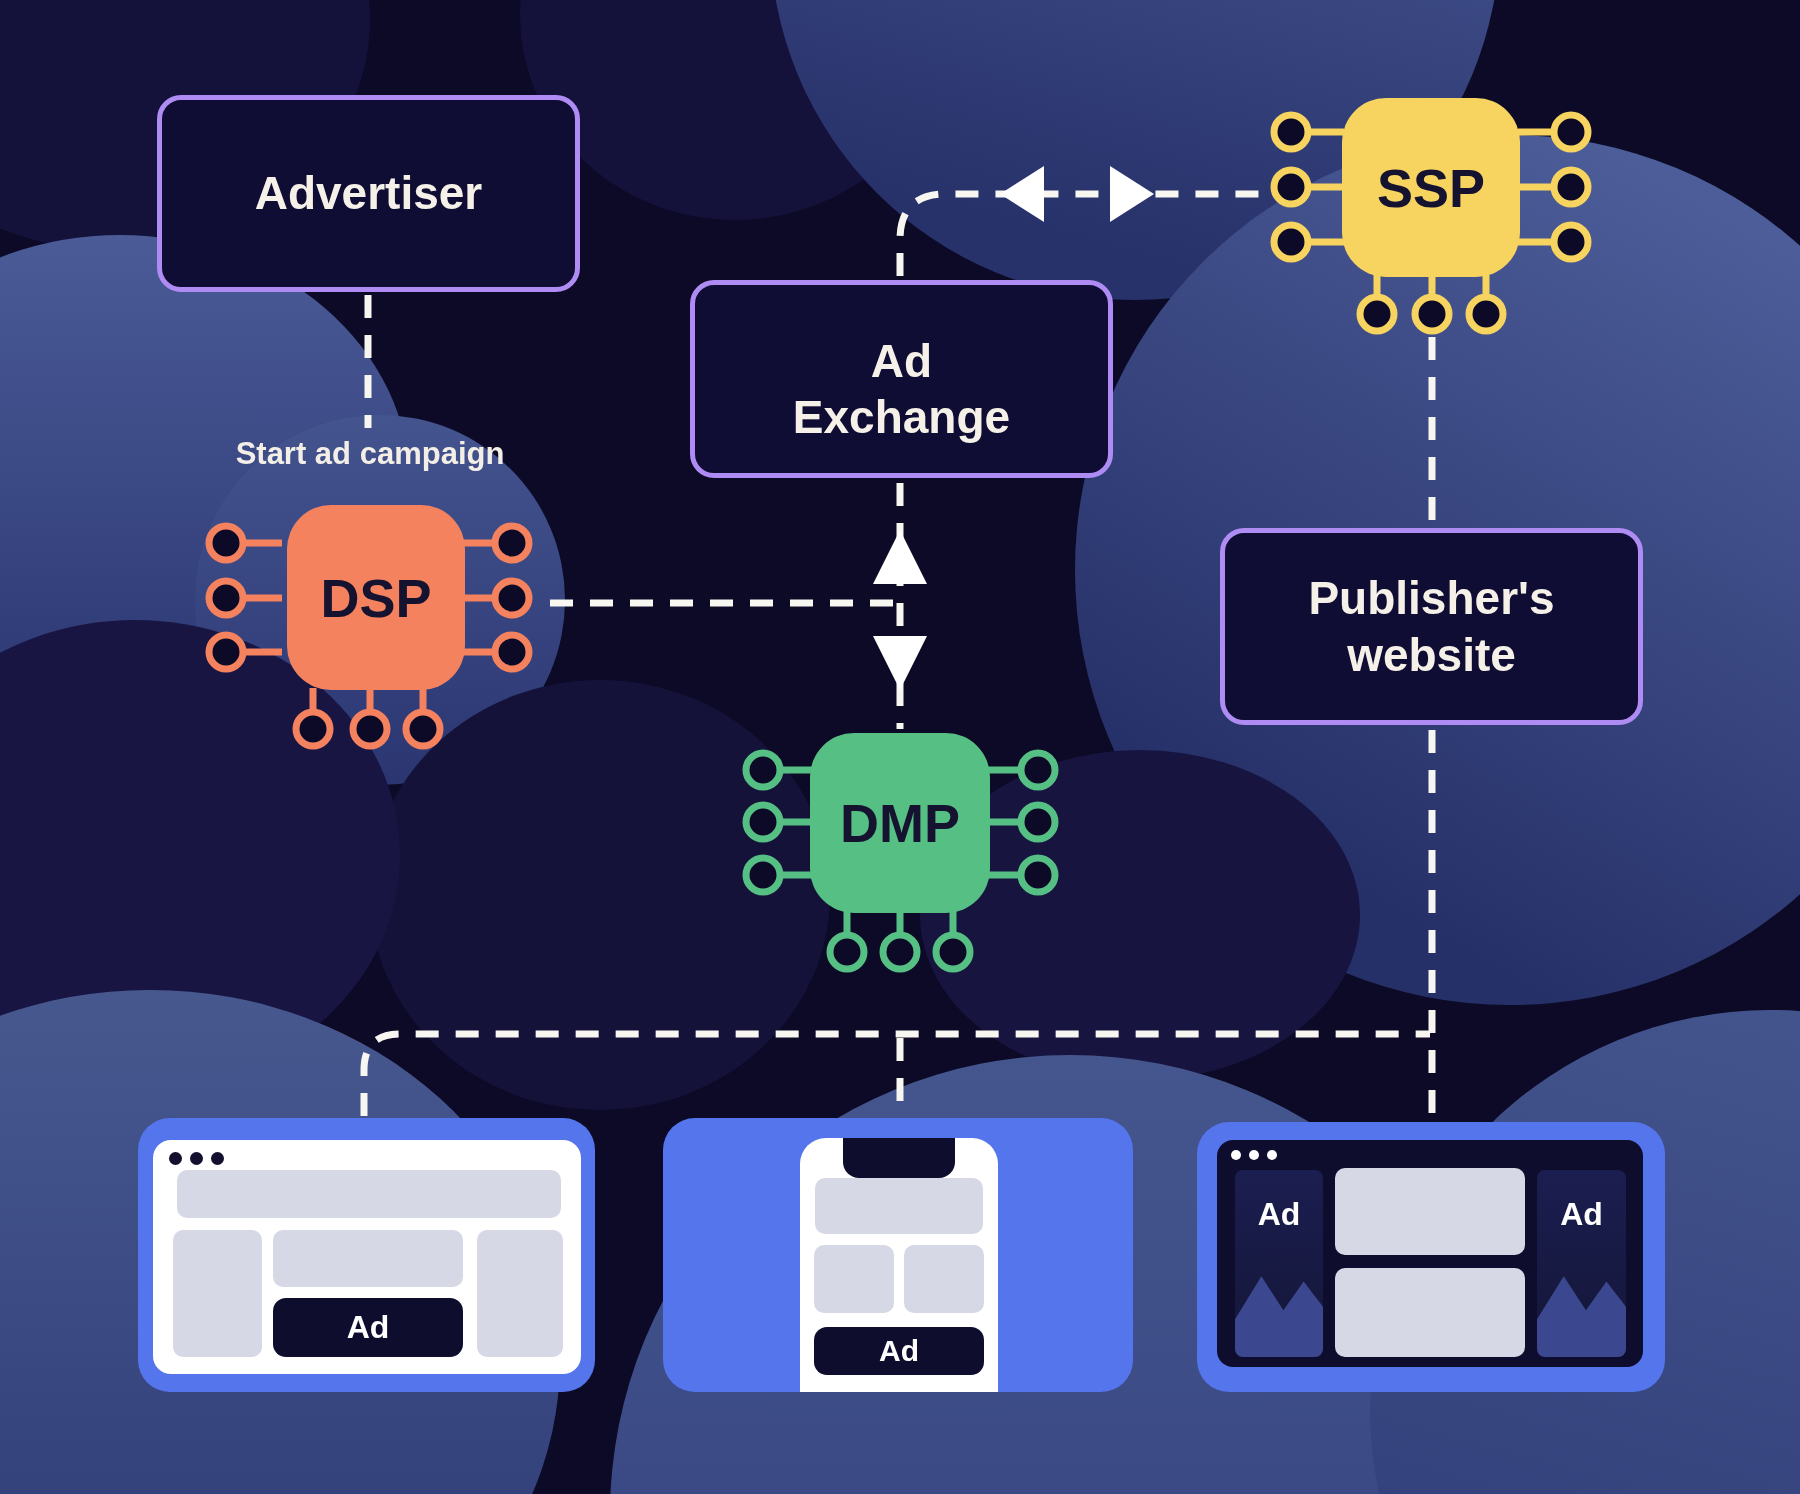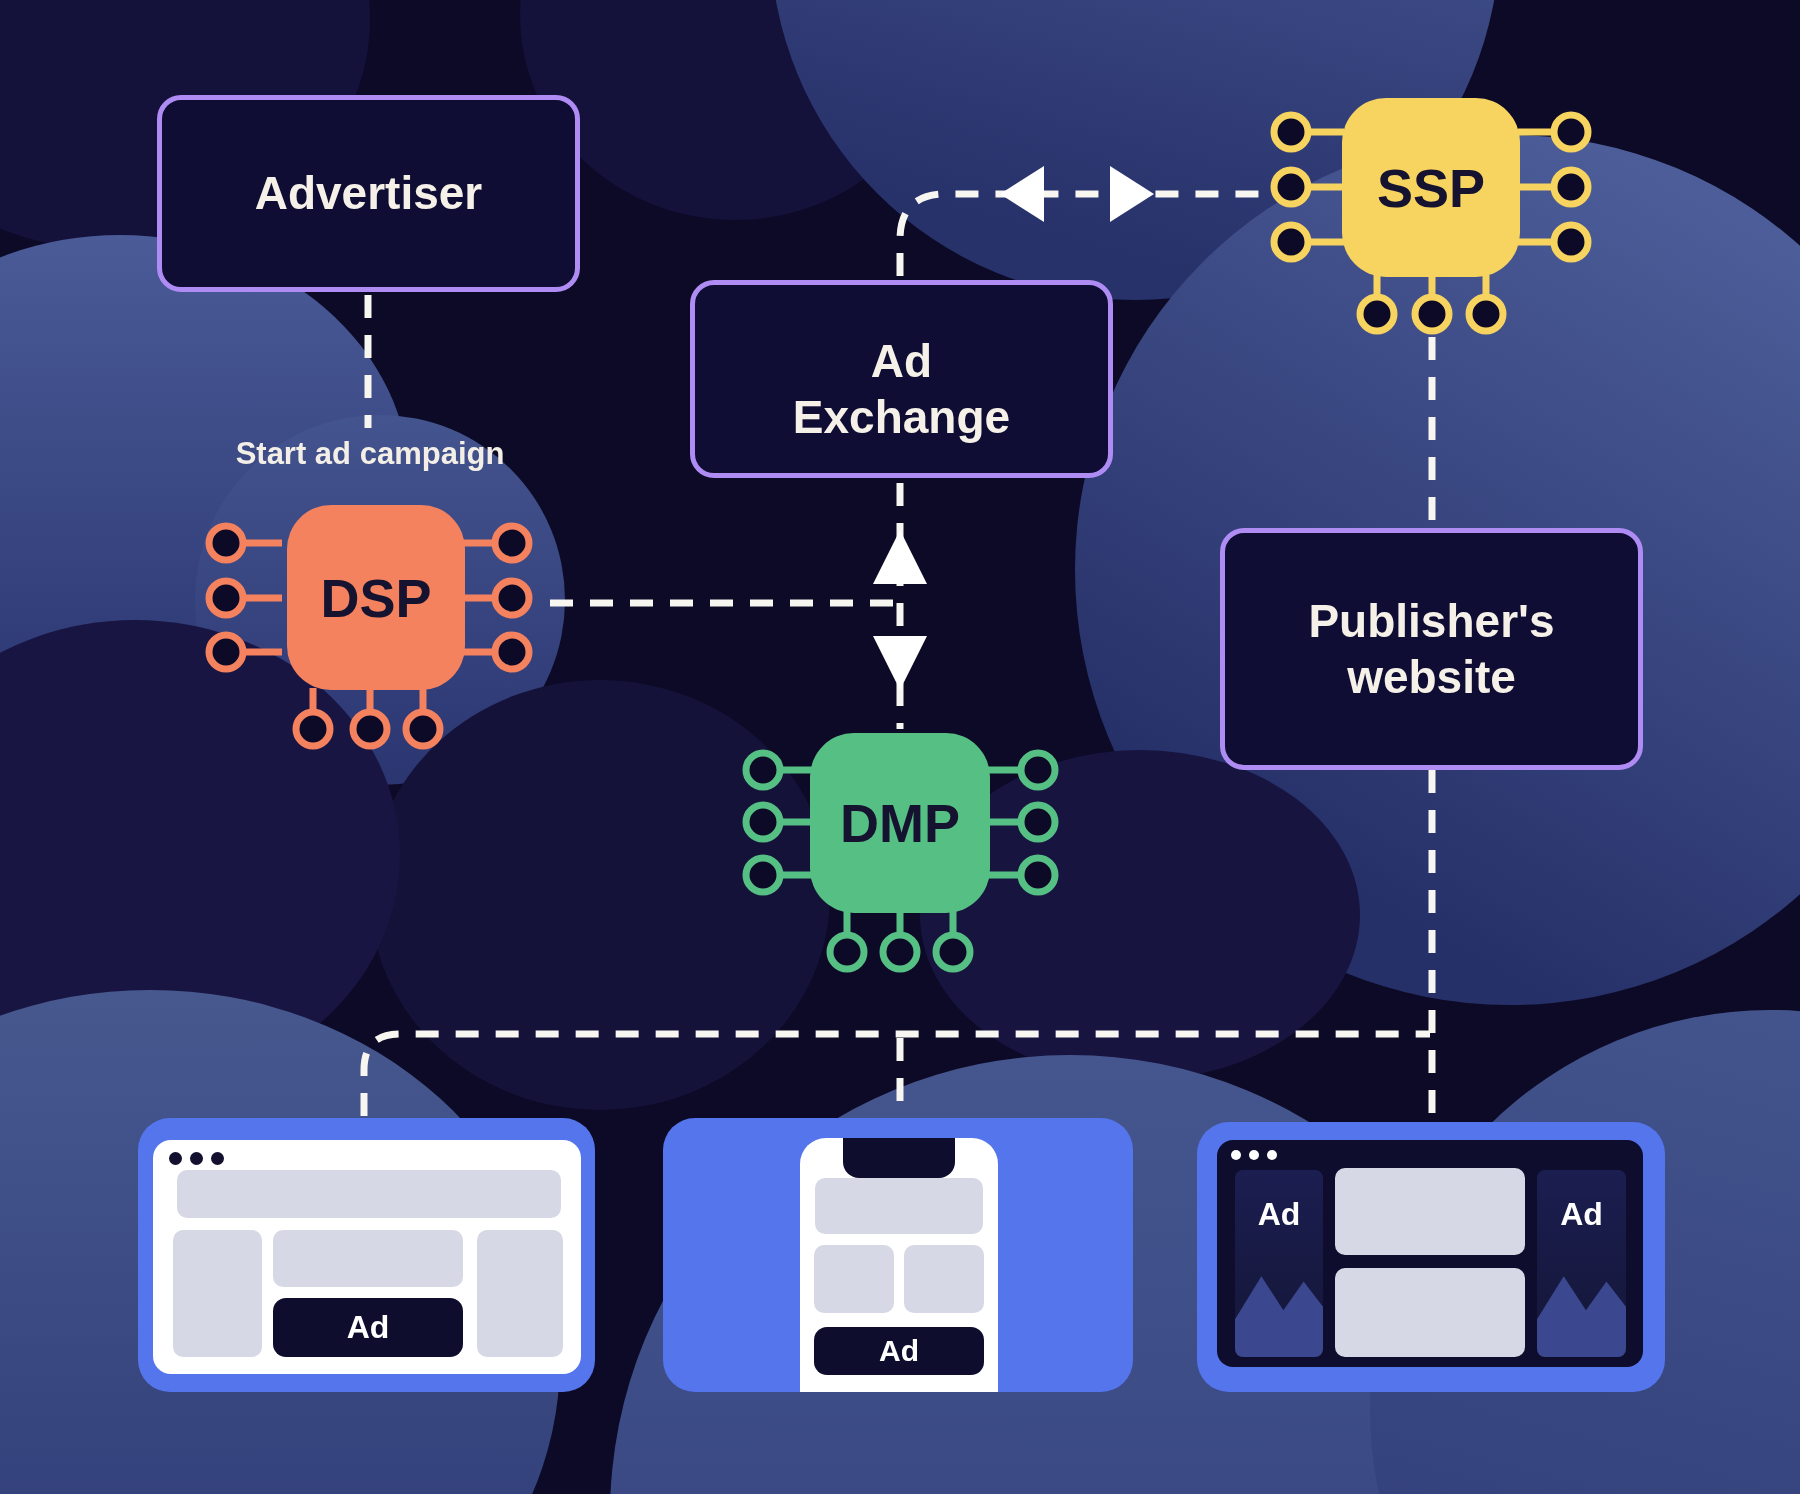--- a/index.html
+++ b/index.html
@@ -146,21 +146,21 @@
   </svg>
 
   <div class="node" style="left:157px;top:95px;width:423px;height:197px;">
     <span>Advertiser</span>
   </div>
 
   <div class="node" style="left:690px;top:280px;width:423px;height:198px;">
     <span style="width:250px;margin-top:20px;">Ad Exchange</span>
   </div>
 
-  <div class="node" style="left:1220px;top:528px;width:423px;height:242px;align-items:center;">
+  <div class="node" style="left:1220px;top:528px;width:423px;height:197px;align-items:center;">
     <span style="width:340px;">Publisher's website</span>
   </div>
 
   <div class="caption" style="left:170px;top:436px;width:400px;">Start ad campaign</div>
 
   <div class="chip" style="left:280px;top:505px;width:178px;height:185px;background:#f5825e;margin-left:7px;">
     <span>DSP</span>
   </div>
   <div class="chip" style="left:810px;top:733px;width:180px;height:180px;background:#56c084;">
     <span>DMP</span>

